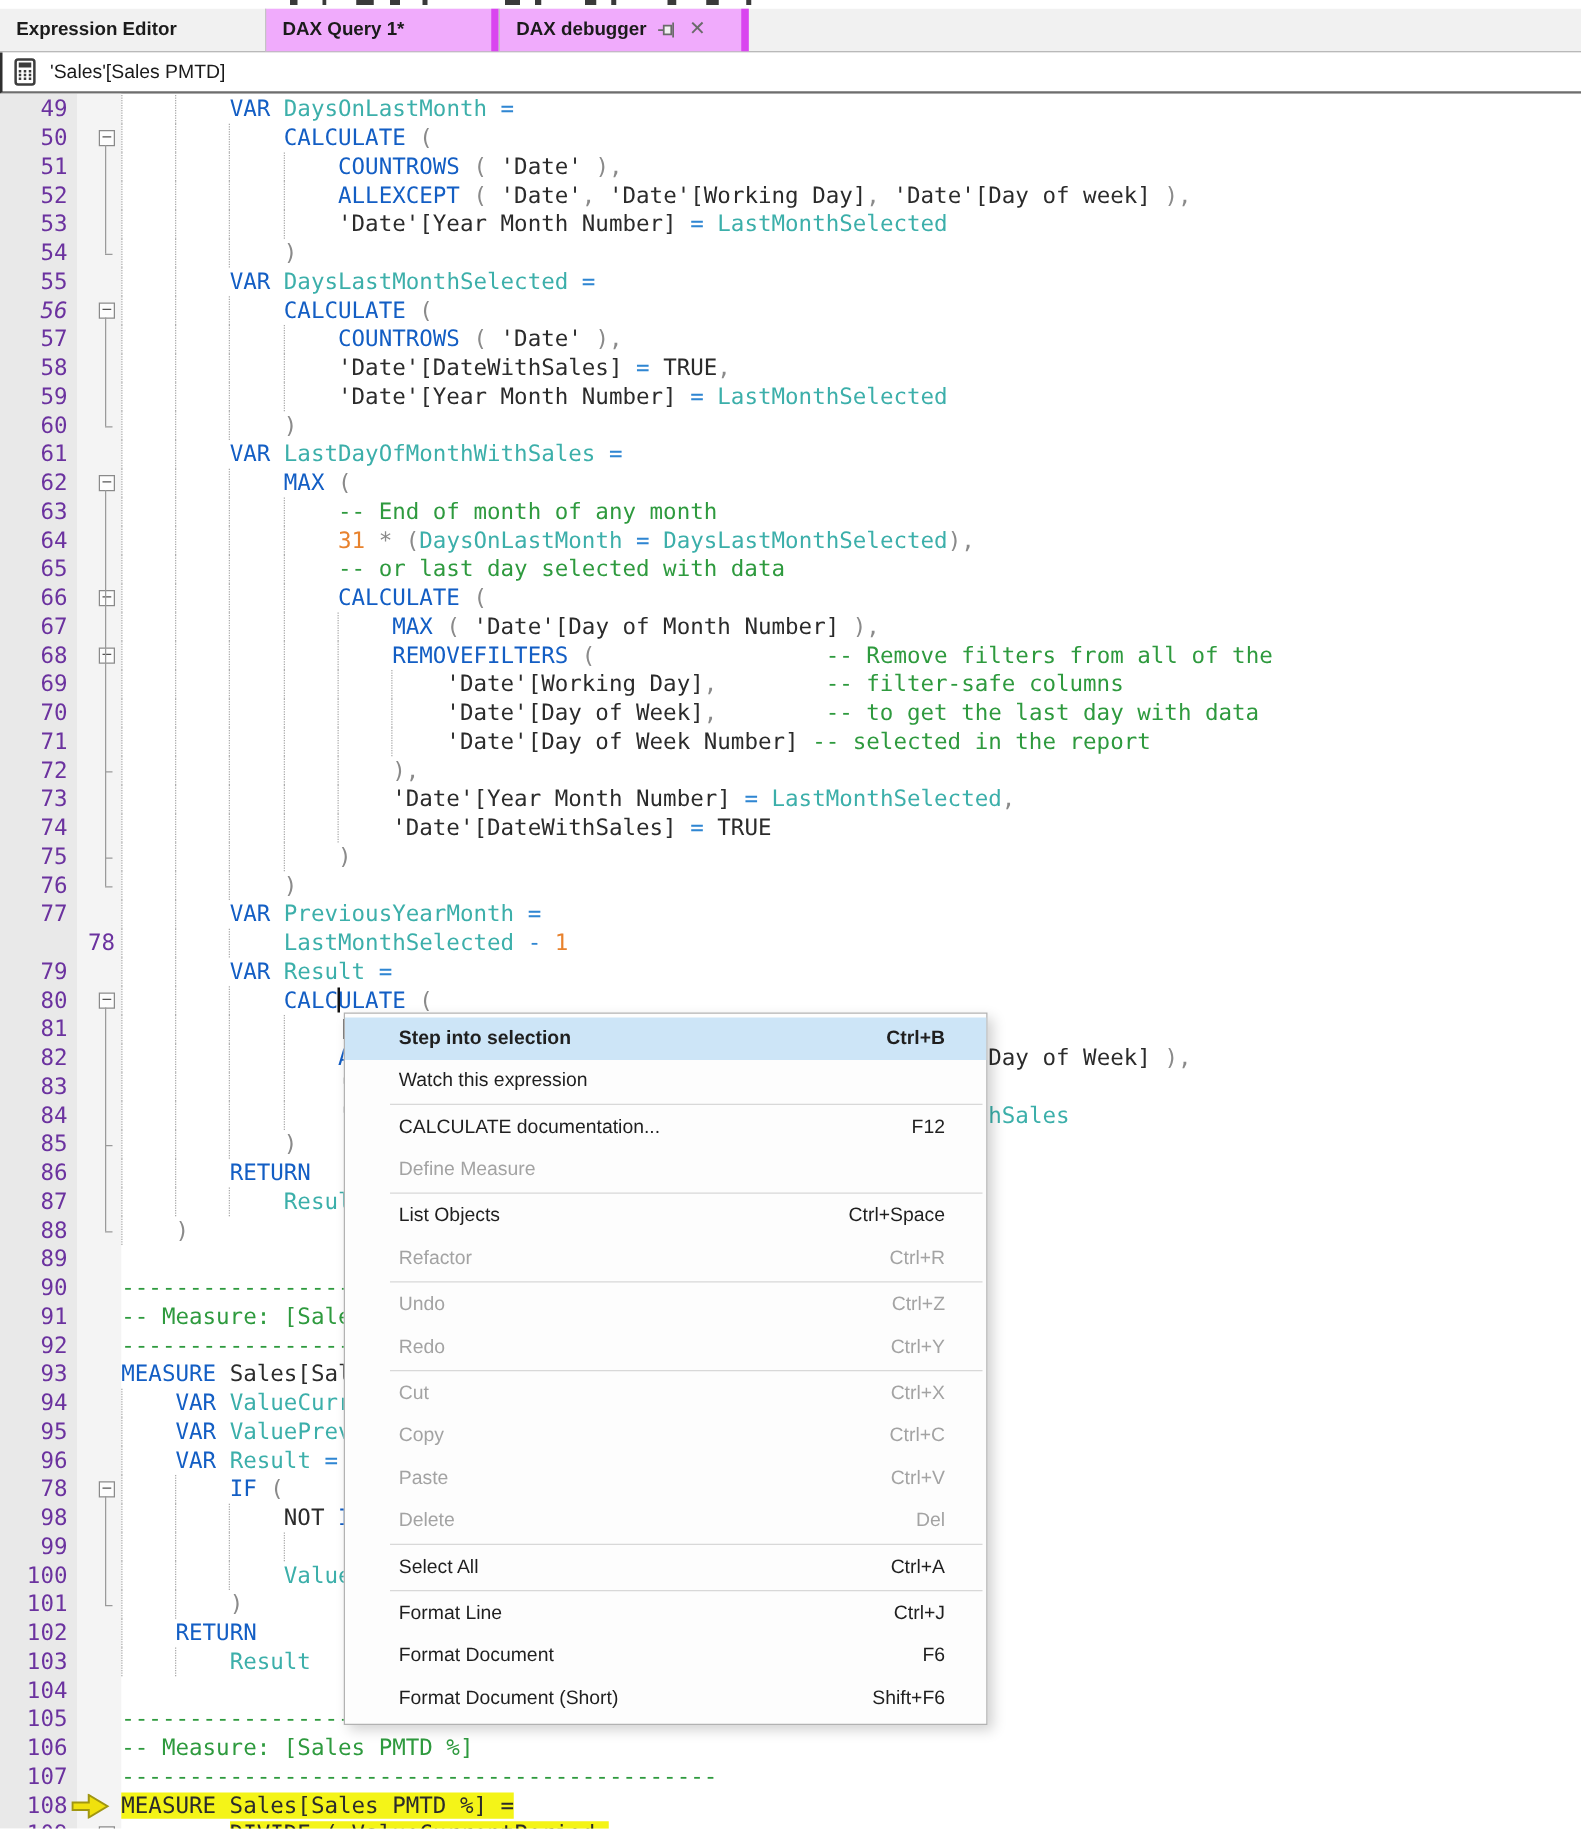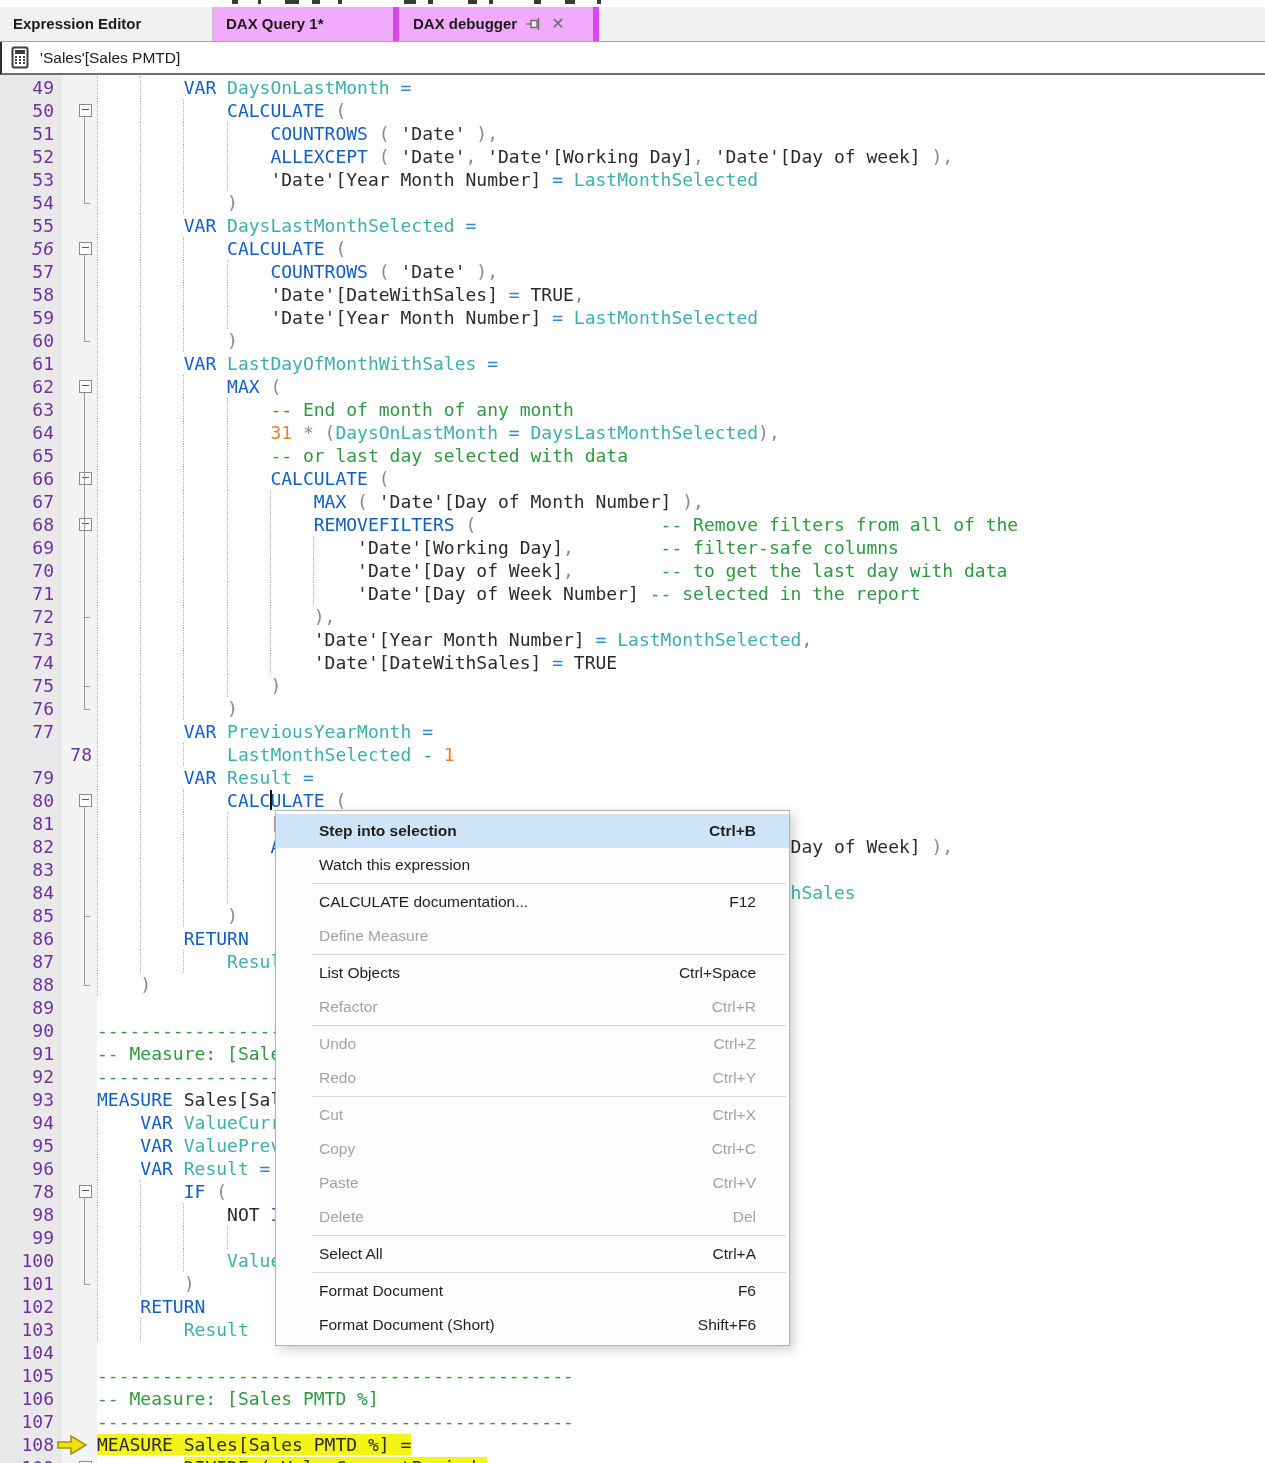--- a/index.html
+++ b/index.html
@@ -484,20 +484,24 @@
         <span class="lab">Delete</span>
         <span class="sc">Del</span>
       </div>
       <div class="msep"></div>
       <div class="mi">
         <span class="lab">Select All</span>
         <span class="sc">Ctrl+A</span>
       </div>
       <div class="msep"></div>
       <div class="mi">
+        <span class="lab">Format Line</span>
+        <span class="sc">Ctrl+J</span>
+      </div>
+      <div class="mi">
         <span class="lab">Format Document</span>
         <span class="sc">F6</span>
       </div>
       <div class="mi">
         <span class="lab">Format Document (Short)</span>
         <span class="sc">Shift+F6</span>
       </div>
     </div>
 
 </div>

